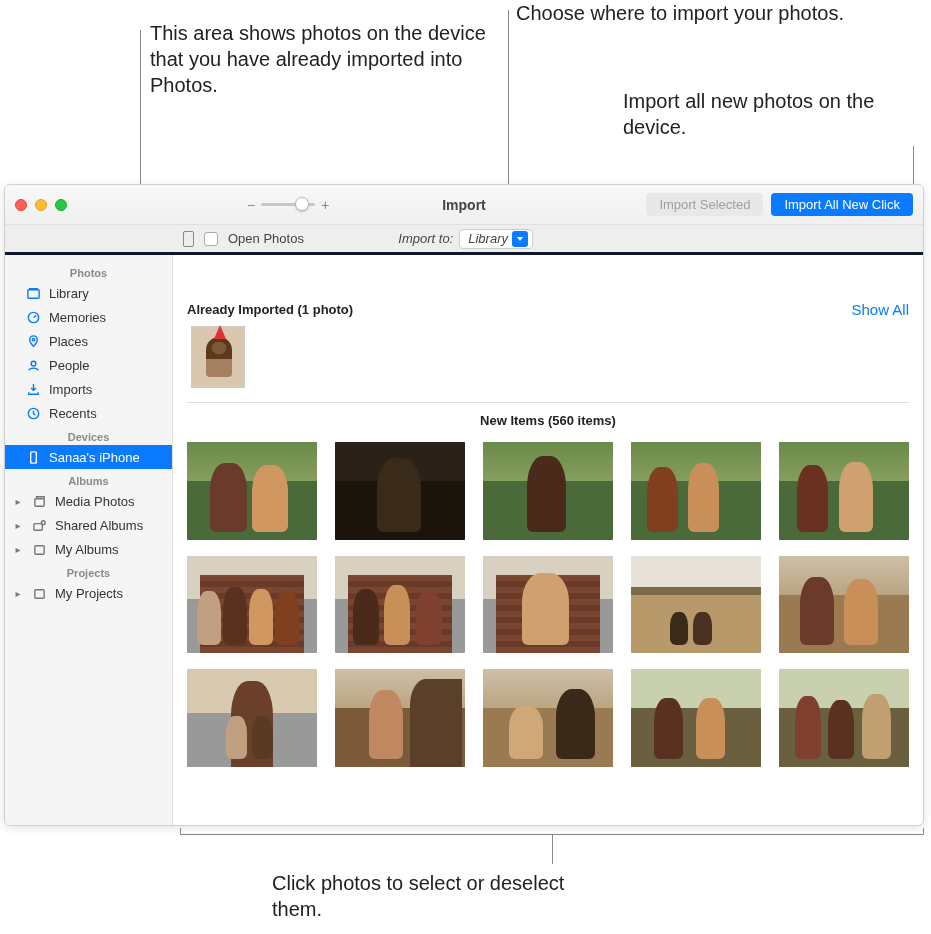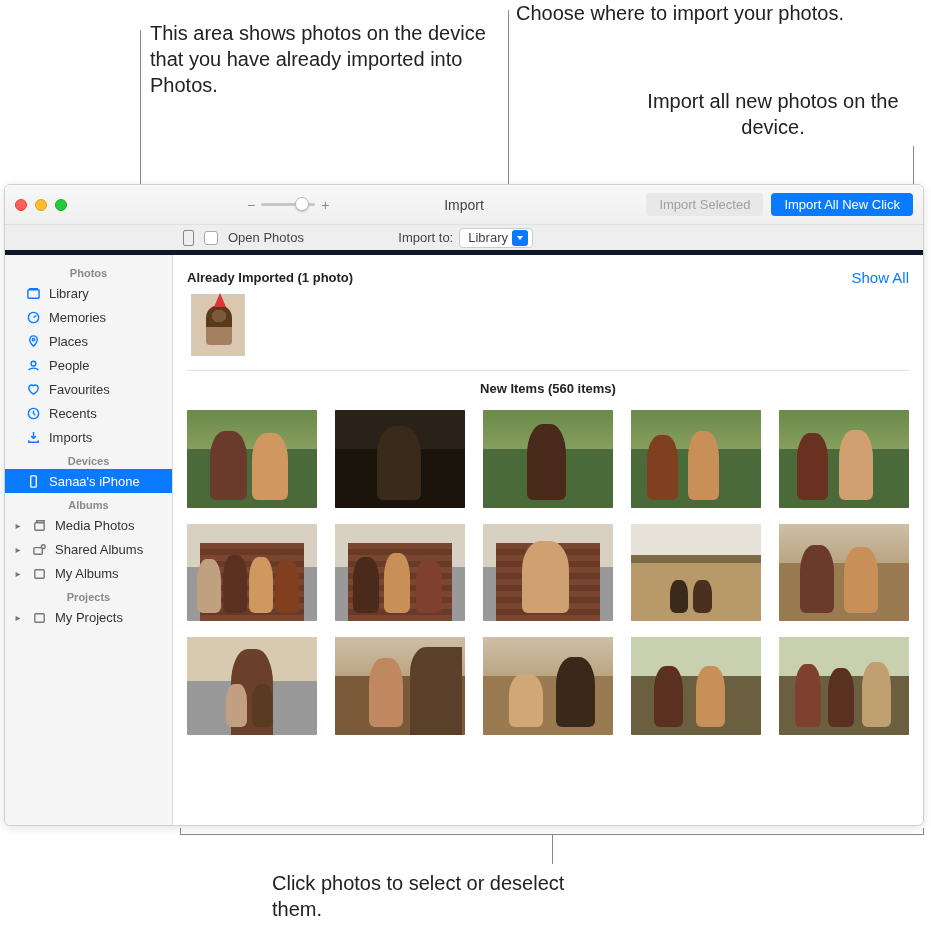--- a/index.html
+++ b/index.html
@@ -46,46 +46,46 @@
     position: relative;
   }
   .traffic { display: flex; gap: 8px; }
   .traffic span { width: 12px; height: 12px; border-radius: 50%; display: inline-block; }
   .tl-close { background: #ff5f56; border:1px solid #e0443e; }
   .tl-min { background: #ffbd2e; border:1px solid #dea123; }
   .tl-max { background: #27c93f; border:1px solid #1aab29; }
   .zoom-slider { display:flex; align-items:center; gap:6px; margin-left: 180px; color:#888; font-size:14px;}
   .slider-track { width: 54px; height: 3px; background:#c8c8c8; border-radius:2px; position:relative;}
   .slider-knob { width:14px; height:14px; background:#fff; border:1px solid #bbb; border-radius:50%; position:absolute; top:-6px; left:34px; box-shadow:0 1px 2px rgba(0,0,0,.2);}
-  .title-center { position:absolute; left:50%; transform:translateX(-50%); font-weight:400; color:#444; font-size:14px;}
+  .title-center { position:absolute; left:50%; transform:translateX(-50%); font-weight:700; color:#444; font-size:14px;}
   .toolbar-btns { margin-left:auto; display:flex; gap:8px;}
   .btn {
     border-radius: 4px;
     padding: 3px 12px;
     font-size: 13px;
     border: 1px solid transparent;
     white-space: nowrap;
   }
   .btn-disabled { background:#e8e8e8; color:#a0a0a0; }
   .btn-primary { background:#0a7aff; color:#fff; }
 
   .secondary-bar {
     height: 30px;
     background:#eeeeee;
-    border-bottom:5px solid #0f172a;
+    border-bottom:3px solid #0f172a;
     display:flex;
     align-items:center;
     padding: 0 10px 0 178px;
     gap:10px;
     font-size:13px;
     color:#444;
   }
   .device-icon { width:11px; height:16px; border:1.5px solid #888; border-radius:2px; }
   .checkbox { width:14px; height:14px; border:1px solid #aaa; border-radius:3px; background:#fff;}
-  .import-to { margin-left:auto; display:flex; align-items:center; gap:6px; margin-right: 380px;}
+  .import-to { margin-left:auto; display:flex; align-items:center; gap:6px; margin-right: 380px; font-style: italic;}
   .select {
     display:flex; align-items:center; gap:4px;
     background:#fff; border:1px solid #ccc; border-radius:4px;
     padding: 1px 4px 1px 8px; font-size:13px;
   }
   .select-arrow { width:16px; height:16px; background:#0a7aff; border-radius:3px; display:flex; align-items:center; justify-content:center;}
   .select-arrow::after { content:""; border-left:3px solid transparent; border-right:3px solid transparent; border-top:4px solid #fff;}
 
   .body { flex:1; display:flex; overflow:hidden;text-align:center; }
   .sidebar {
@@ -107,21 +107,21 @@
     color:#333;
     font-size:13px;
   }
   .side-item.selected { background:#0a7aff; color:#fff; }
   .side-item.selected .icon svg { stroke:#fff; fill:none; }
   .side-item .chev { width:10px; color:#777; font-size:10px; margin-left:-12px; }
   .icon { width:16px; height:16px; display:flex; align-items:center; justify-content:center; }
   .icon svg { width:15px; height:15px; stroke:#0a7aff; fill:none; stroke-width:1.5; }
   .icon.gray svg { stroke:#777; }
 
-  .content { flex:1; overflow:auto; padding: 10px 14px; }
+  .content { flex:1; overflow:auto; padding: 10px 14px; margin-top: 32px; }
   .section-row { display:flex; align-items:center; justify-content:space-between; margin: 4px 0 8px 0;}
   .section-title { font-weight:600; font-size:13px; color:#222; }
   .link { color:#0a7aff; font-size:15px; }
   .already-thumb { width:54px; height:62px; background:#d9c7b0; border:1px solid #ccc; position:relative; margin-left:4px;}
   .already-thumb::after { content:""; position:absolute; left:14px; top:10px; width:26px; height:40px; background: radial-gradient(#7a5a3a 40%, #5a3a1a 41%) top/100% 55% no-repeat, #a58060; border-radius: 13px 13px 4px 4px;}
   .hat { position:absolute; left:22px; top:-2px; width:0; height:0; border-left:6px solid transparent; border-right:6px solid transparent; border-bottom:14px solid #d33; z-index:2;}
   hr { border:none; border-top:1px solid #e0e0e0; margin: 14px 0 10px 0;}
   .grid { display:grid; grid-template-columns: repeat(5, 1fr); gap: 16px 18px; margin-top:14px;}
   .thumb {
     aspect-ratio: 4/3;
@@ -149,21 +149,21 @@
   .s-temple .sky{background:#d8cab0;}
   .s-temple .building{left:34%;width:32%;height:88%;background:#6a402a;border-radius:40% 40% 0 0;}
   .s-market .sky{background:#c8d0b0;} .s-market .ground{background:#6a6040;}
 
 </style>
 </head>
 <body>
 
 <div class="callout" style="left:150px; top:20px;">This area shows photos on the device that you have already imported into Photos.</div>
 <div class="callout" style="left:516px; top:0px;">Choose where to import your photos.</div>
-<div class="callout" style="left:623px; top:88px; text-align:center; width:300px;">Import all new photos on the device.</div>
+<div class="callout" style="left:623px; top:88px; text-align:left; width:300px;">Import all new photos on the device.</div>
 <div class="callout" style="left:272px; top:870px; width:400px; text-align:left;">Click photos to select or deselect them.</div>
 
 <div class="callout-line" style="left:140px; top:30px; width:1px; height:234px;"></div>
 <div class="callout-tick" style="left:140px; top:264px; width:24px; height:1px;"></div>
 <div class="callout-tick" style="left:140px; top:356px; width:24px; height:1px;"></div>
 
 <div class="callout-line" style="left:508px; top:10px; width:1px; height:214px;"></div>
 <div class="callout-line" style="left:913px; top:146px; width:1px; height:43px;"></div>
 
 <div class="callout-line" style="left:552px; top:834px; width:1px; height:30px;"></div>
@@ -242,41 +242,33 @@
             <svg viewBox="0 0 16 16">
               <circle cx="8" cy="6" r="2.5"></circle>
               <path d="M3 13c1-3 9-3 10 0"></path>
             </svg>
           </span>
           <span>People</span>
         </div>
       <div class="side-item">
           <span class="icon">
             <svg viewBox="0 0 16 16">
-              <path d="M8 13s-5-3-5-7a3 3 0 015-2 3 3 0 015 2c0 4-5 7-5 7z"></path>
-            </svg>
-          </span>
-          <span>Favourites</span>
+              <path d="M8 2v7m0 0l-2.5-2.5M8 9l2.5-2.5M3 11v2h10v-2"></path>
+            </svg>
+          </span>
+          <span>Imports</span>
         </div>
       <div class="side-item">
           <span class="icon">
             <svg viewBox="0 0 16 16">
               <circle cx="8" cy="8" r="5.5"></circle>
               <path d="M8 5v3l2 2"></path>
             </svg>
           </span>
           <span>Recents</span>
-        </div>
-      <div class="side-item">
-          <span class="icon">
-            <svg viewBox="0 0 16 16">
-              <path d="M8 2v7m0 0l-2.5-2.5M8 9l2.5-2.5M3 11v2h10v-2"></path>
-            </svg>
-          </span>
-          <span>Imports</span>
         </div>
 
       <div class="section-header">Devices</div>
       <div class="side-item selected">
           <span class="icon">
             <svg viewBox="0 0 16 16">
               <rect x="5" y="2" width="6" height="12" rx="1"></rect>
             </svg>
           </span>
           <span>Sanaa's iPhone</span>

